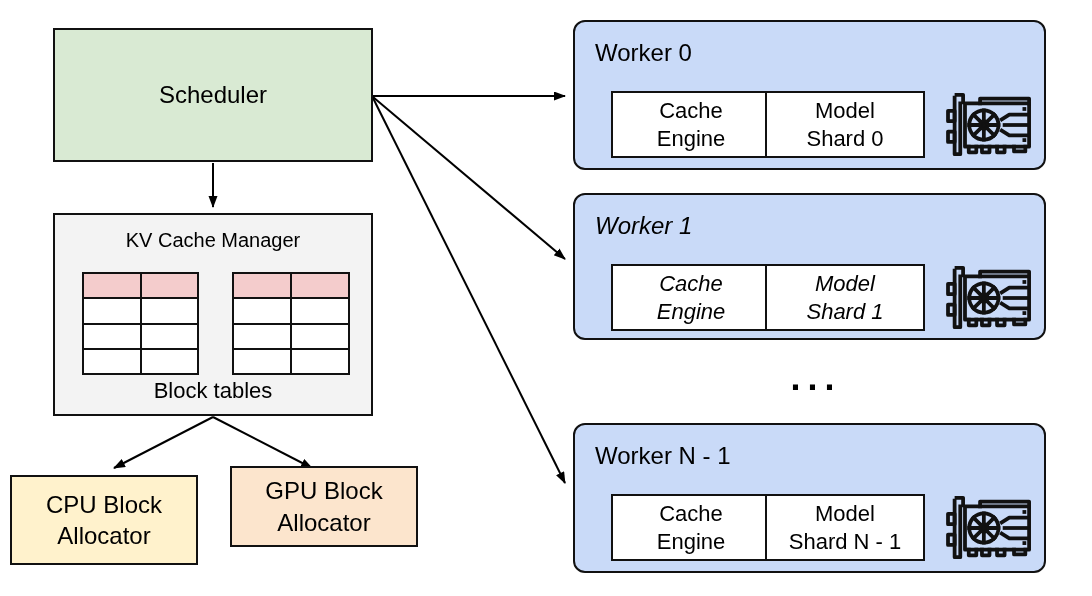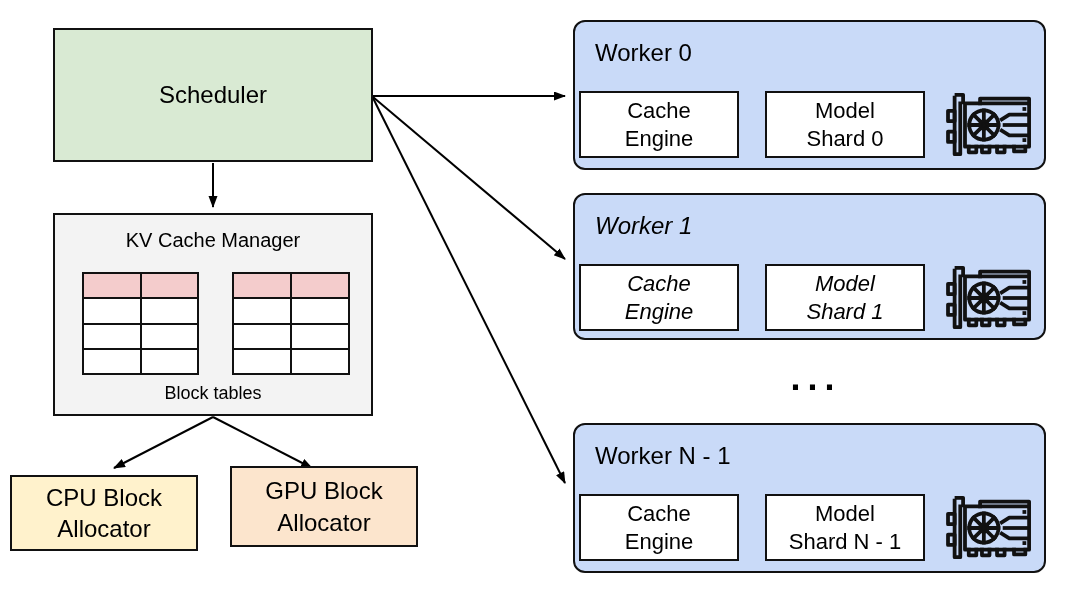--- a/index.html
+++ b/index.html
@@ -13,41 +13,41 @@
   }
   .box{position:absolute;box-sizing:border-box;border:2px solid var(--box_border,#111);}
   .center{display:flex;align-items:center;justify-content:center;text-align:center;}
 
   
   .scheduler{left:53px;top:28px;width:320px;height:134px;background:var(--scheduler_fill,#d9ead3);font-size:24px;}
 
   
   .kv{left:53px;top:213px;width:320px;height:203px;background:var(--manager_fill,#f3f3f3);}
   .kv-title{position:absolute;left:0;top:14px;width:100%;text-align:center;font-size:20px;}
-  .kv-caption{position:absolute;left:0;bottom:10px;width:100%;text-align:center;font-size:18px;}
+  .kv-caption{position:absolute;left:0;bottom:10px;width:100%;text-align:center;font-size:22px;}
   .block-table{position:absolute;box-sizing:border-box;border:1px solid #111;}
   .bt-left{left:27px;top:57px;width:117px;height:103px;}
   .bt-right{left:177px;top:57px;width:118px;height:103px;}
   .bt-row{display:flex;height:25%;}
   .bt-cell{flex:1;box-sizing:border-box;border:1.5px solid #111;background:#fff;}
   .bt-cell.hl{background:var(--table_highlight,#f4cccc);}
 
   
   .alloc{font-size:24px;line-height:1.3;white-space:pre-line;}
-  .cpu{left:10px;top:475px;width:188px;height:76px;background:var(--cpu_fill,#fff2cc);}
+  .cpu{left:10px;top:475px;width:188px;height:90px;background:var(--cpu_fill,#fff2cc);}
   .gpu{left:230px;top:466px;width:188px;height:81px;background:var(--gpu_fill,#fce5cd);}
 
   
   .worker{left:573px;width:473px;background:var(--worker_fill,#c9daf8);border-radius:12px;}
   .worker-0{top:20px;height:150px;}
   .worker-1{top:193px;height:147px;font-style:italic;}
   .worker-n{top:423px;height:150px;}
   .worker-title{position:absolute;left:20px;top:17px;font-size:24px;}
   .inner-box{position:absolute;top:69px;width:160px;height:67px;background:#fff;border:2px solid #111;box-sizing:border-box;font-size:22px;line-height:1.25;white-space:pre-line;}
-  .inner-cache{left:4px;text-align:center;}
+  .inner-cache{left:36px;text-align:center;}
   .inner-shard{left:190px;}
   .gpu-icon{position:absolute;left:367px;top:70px;width:95px;height:66px;}
 
   .ellipsis{position:absolute;left:766px;top:352px;width:100px;height:52px;text-align:center;font-size:36px;font-weight:900;letter-spacing:7px;line-height:52px;}
 
   #arrows{position:absolute;left:0;top:0;width:1092px;height:596px;pointer-events:none;}
 </style>
 </head>
 <body>
 

